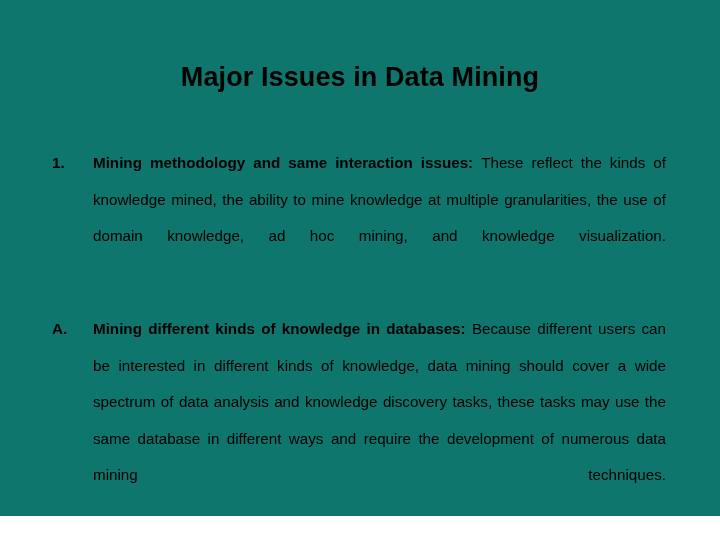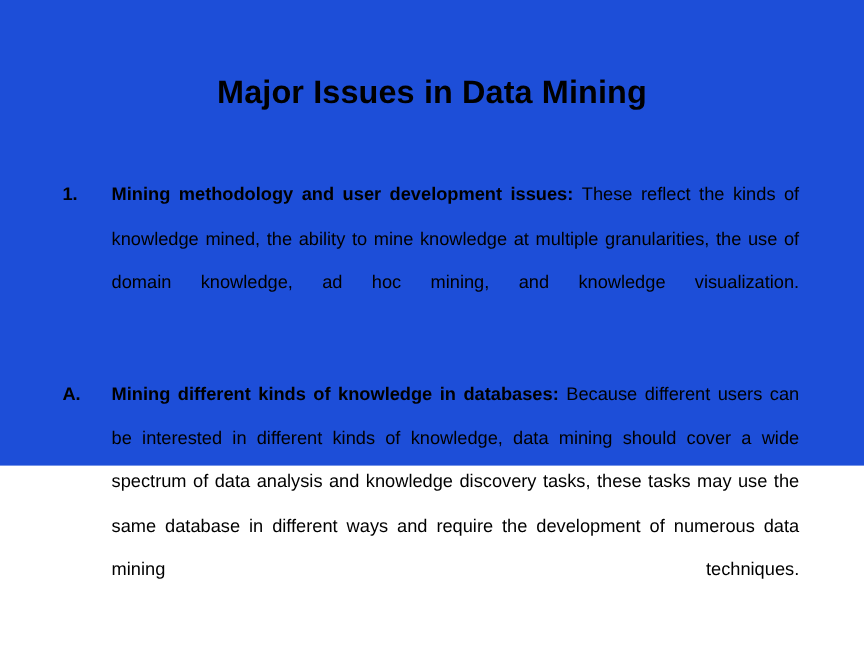--- a/index.html
+++ b/index.html
@@ -10,22 +10,22 @@
     width: 720px;
     height: 540px;
     background: #ffffff;
     font-family: "Liberation Sans", sans-serif;
     color: #000000;
     overflow: hidden;
   }
   .slide {
     position: relative;
     width: 720px;
-    height: 388px;
-    background: #1d4ed8;
+    height: 516px;
+    background: #0f766e;
     box-sizing: border-box;
   }
   .slide-title {
     position: absolute;
     left: 0;
     top: 61px;
     width: 720px;
     text-align: center;
     font-size: 27px;
     font-weight: bold;
@@ -81,21 +81,21 @@
 <body>
 
 <div class="slide">
 
   <div class="slide-title">Major Issues in Data Mining</div>
 
   <div class="body-block">
 
     <div class="list-item">
       <span class="item-marker">1.</span>
-      <span class="item-text"><span class="lead-in">Mining methodology and user development issues</span><span class="lead-in">: </span><span class="tail">These reflect the kinds of knowledge mined, the ability to mine knowledge at multiple granularities, the use of domain knowledge, ad hoc mining, and knowledge visualization.</span></span>
+      <span class="item-text"><span class="lead-in">Mining methodology and same interaction issues</span><span class="lead-in">: </span><span class="tail">These reflect the kinds of knowledge mined, the ability to mine knowledge at multiple granularities, the use of domain knowledge, ad hoc mining, and knowledge visualization.</span></span>
     </div>
 
     <div class="list-item">
       <span class="item-marker">A.</span>
       <span class="item-text"><span class="lead-in">Mining different kinds of knowledge in databases</span><span class="lead-in">: </span><span class="tail">Because different users can be interested in different kinds of knowledge, data mining should cover a wide spectrum of data analysis and knowledge discovery tasks, these tasks may use the same database in different ways and require the development of numerous data mining techniques.</span></span>
     </div>
 
   </div>
 
 </div>

